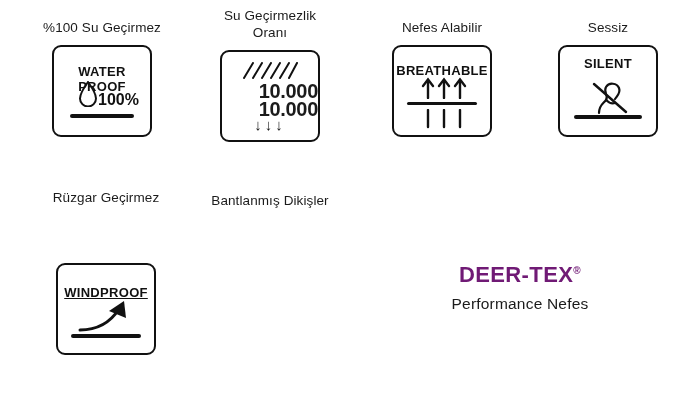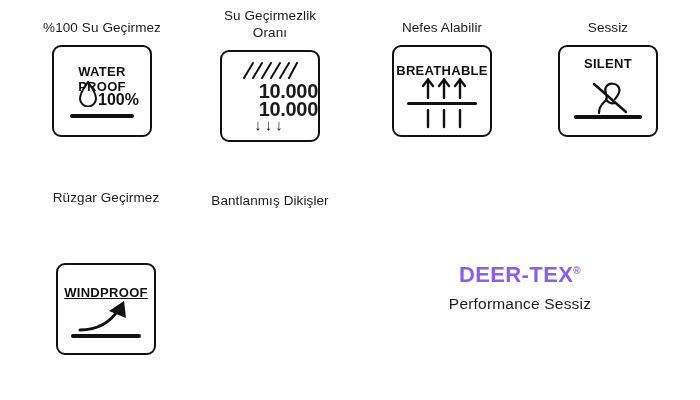--- a/index.html
+++ b/index.html
@@ -161,21 +161,21 @@
   
   .brand {
     position: absolute;
     width: 240px;
     text-align: center;
   }
   .brand-name {
     font-size: 22px;
     font-weight: bold;
     letter-spacing: 0.4px;
-    color: #8b5cf6;
+    color: #701a75;
   }
   .brand-name .reg {
     font-size: 10px;
     vertical-align: super;
     font-weight: bold;
   }
   .brand-tagline {
     font-size: 15.5px;
     color: #1b1b1b;
     margin-top: 7px;
@@ -268,16 +268,16 @@
       <div class="base-line wd-base"></div>
     </div>
   </div>
 
   <div class="feature" id="f5" style="left: 190px; top: 193px;">
     <div class="feature-caption">Bantlanmış Dikişler</div>
   </div>
 
   <div class="brand" id="brandblock" style="left: 400px; top: 262px;">
     <div class="brand-name"><span>DEER-TEX</span><span class="reg">®</span></div>
-    <div class="brand-tagline">Performance Sessiz</div>
+    <div class="brand-tagline">Performance Nefes</div>
   </div>
 
 </div>
 
 </body></html>

